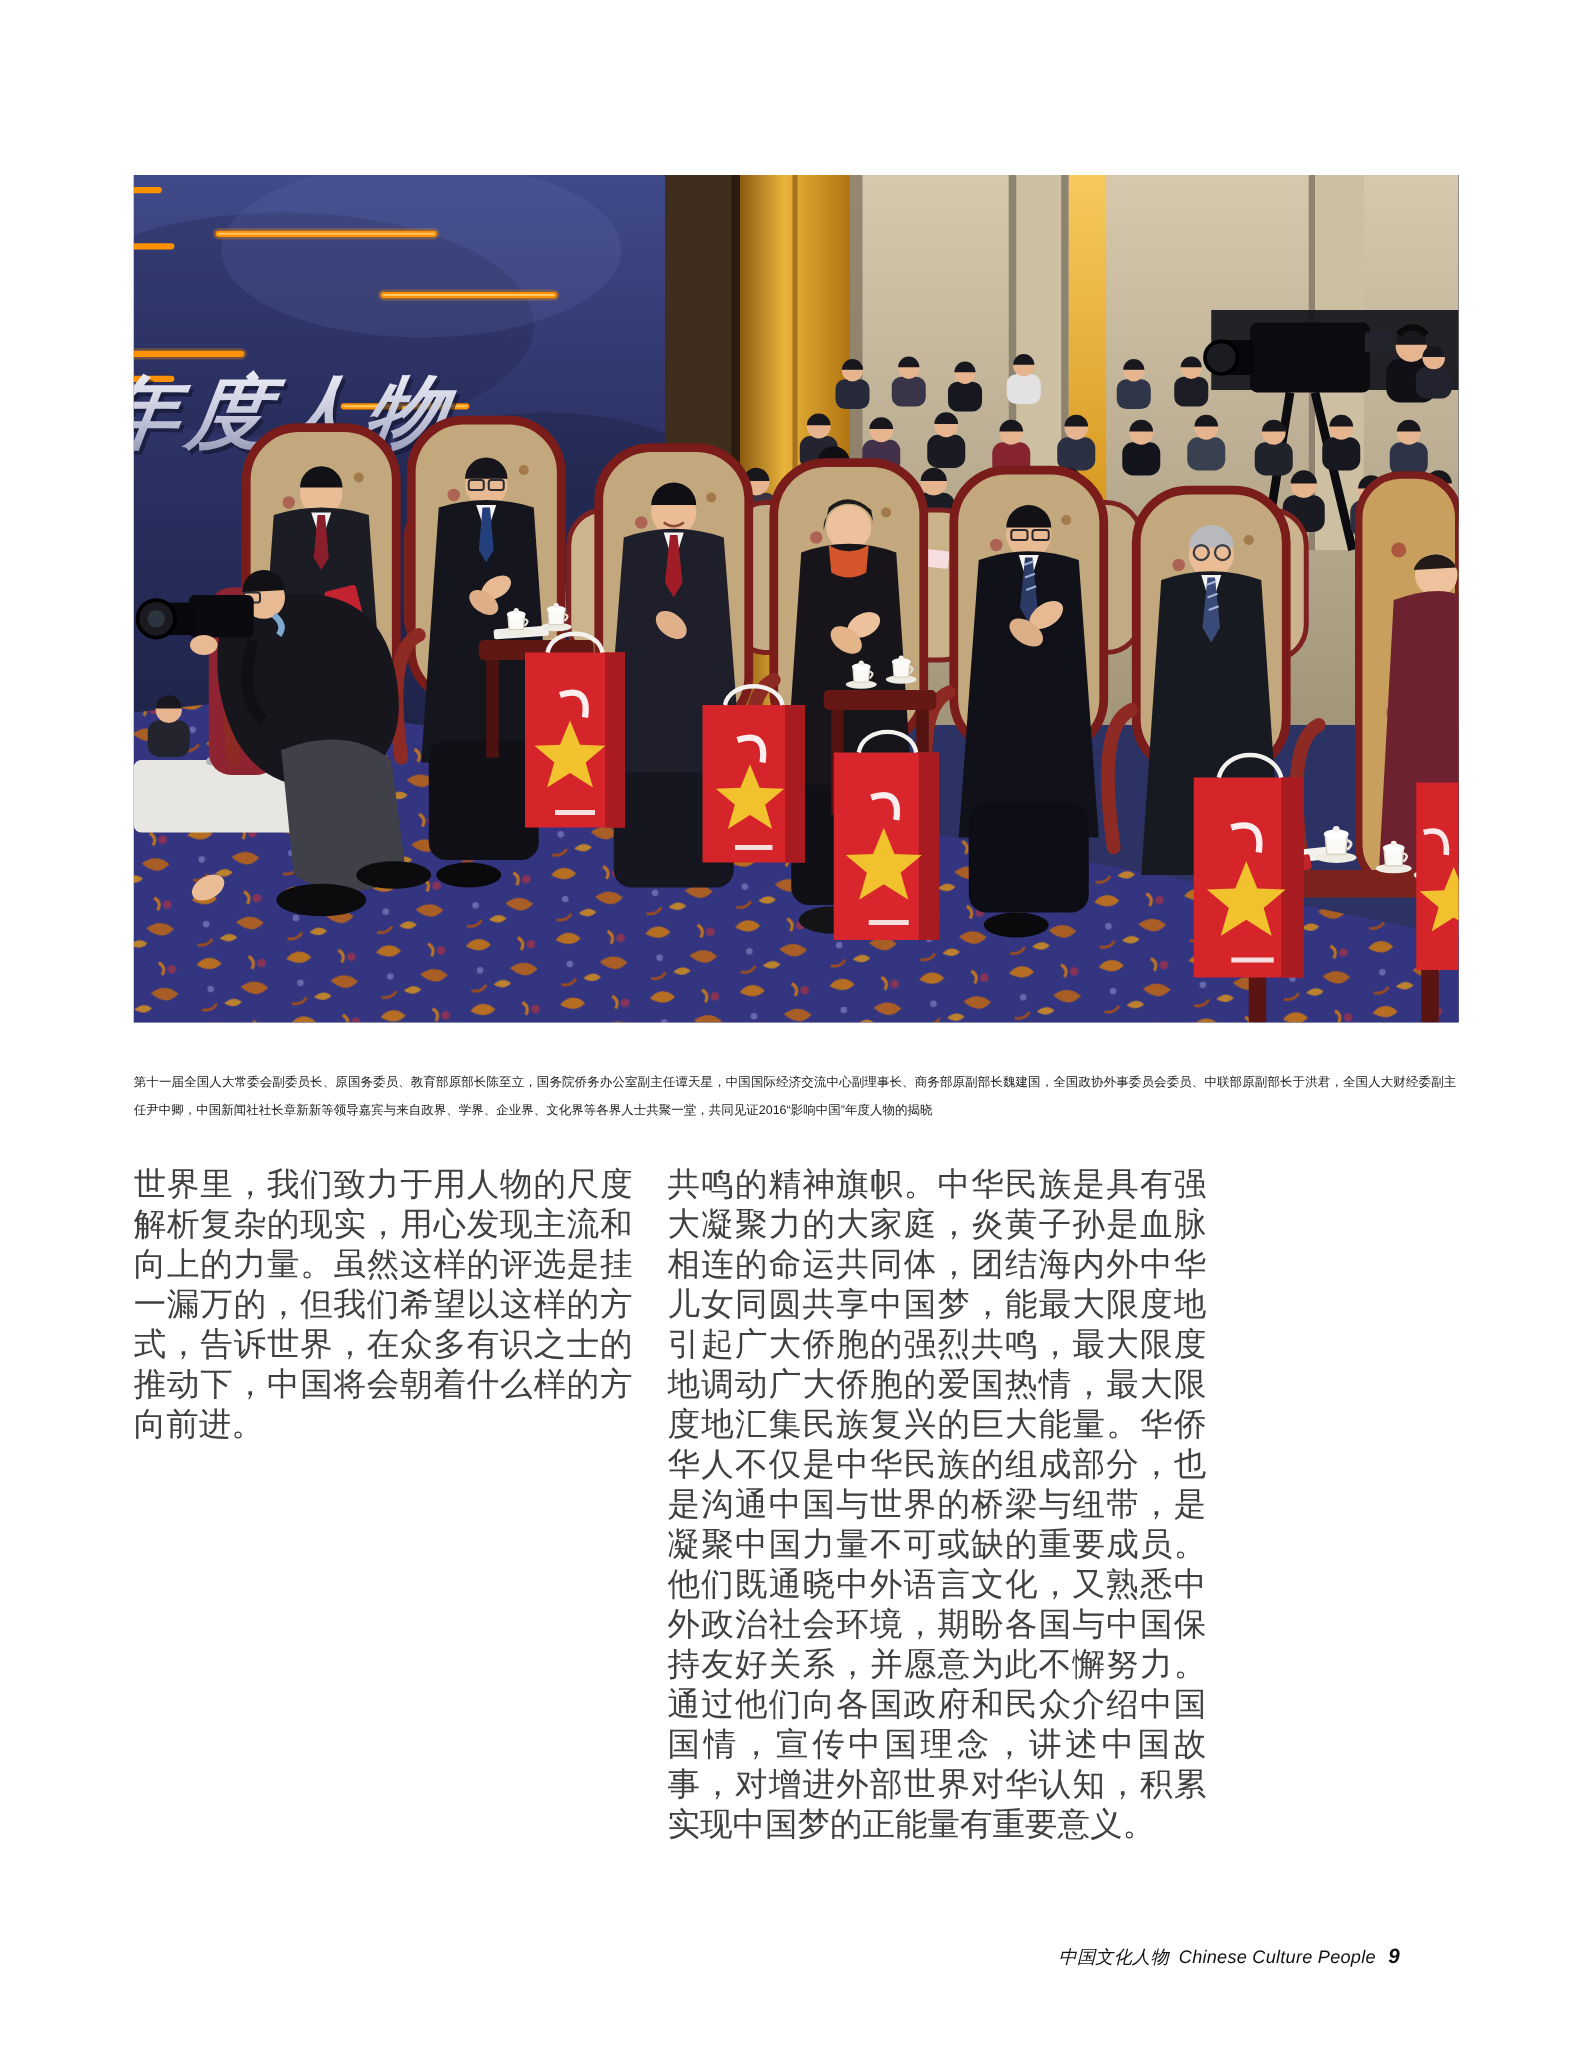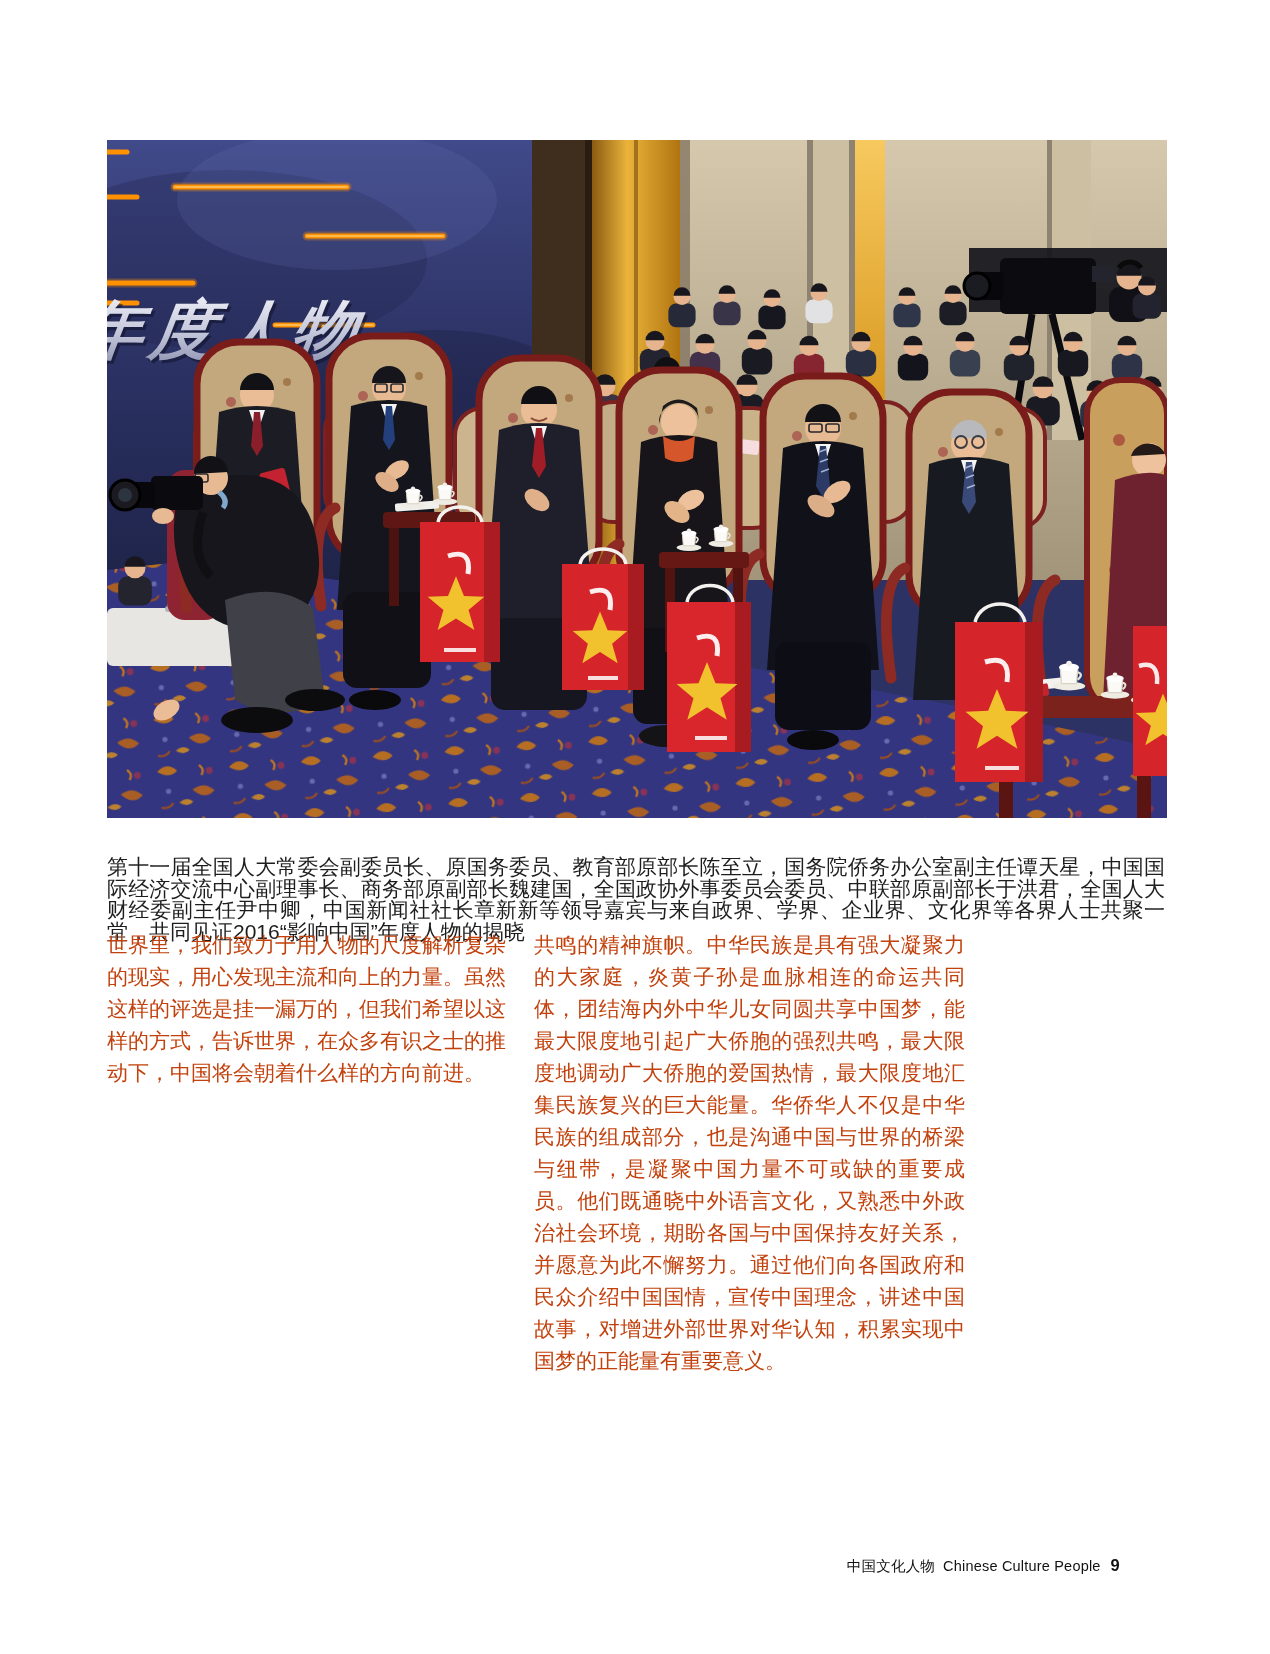--- a/index.html
+++ b/index.html
@@ -7,37 +7,38 @@
     width:1270px;height:1654px;position:relative;background:#ffffff;
     font-family:"Liberation Sans",sans-serif;color:#1a1a1a;overflow:hidden;
   }
   .photo-wrap{
     position:absolute;left:107px;top:140px;width:1060px;height:678px;overflow:hidden;background:#2c3263;
   }
   .photo-wrap svg{display:block;width:1060px;height:678px;}
   .caption{
     position:absolute;left:107px;top:856px;width:1058px;
     font-family:"Liberation Sans","DejaVu Sans",sans-serif;
-    font-size:21px;line-height:21.5px;color:#1d1d1d;text-align:justify;
+    font-size:10px;line-height:21.5px;color:#1d1d1d;text-align:justify;
   }
   .columns{
     position:absolute;left:107px;top:931px;width:858px;display:flex;gap:28px;
   }
   .col{
-    font-family:Liberation Mono, monospace;
-    font-size:21px;line-height:32px;color:#c2410c;text-align:justify;
+    font-family:Liberation Sans, sans-serif;
+    font-size:26px;line-height:32px;color:#404040;text-align:justify;
   }
   .col.left{width:399px;}
   .col.right{width:431px;}
   .col p{margin:0;}
   .col p.indent{text-indent:2em;}
   .footer{
     position:absolute;top:1556px;right:150px;
     font-size:14.5px;color:#121212;letter-spacing:.2px;
     font-family:"Liberation Sans","DejaVu Sans",sans-serif;
+    font-style:italic;
   }
   .footer .cn{margin-right:8px;}
   .footer .num{font-weight:bold;font-size:16.5px;margin-left:10px;}
   .stage-title{
     font-family:"DejaVu Sans","Liberation Sans",sans-serif;
     font-weight:bold;font-style:italic;letter-spacing:7px;
   }
 </style>
 </head>
 <body>

